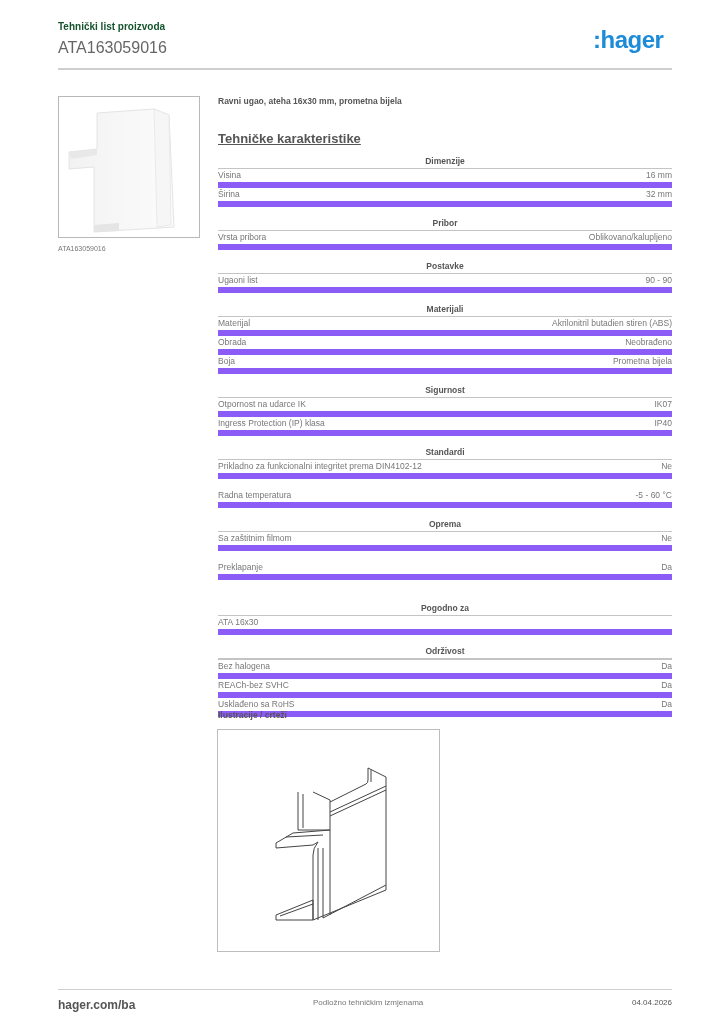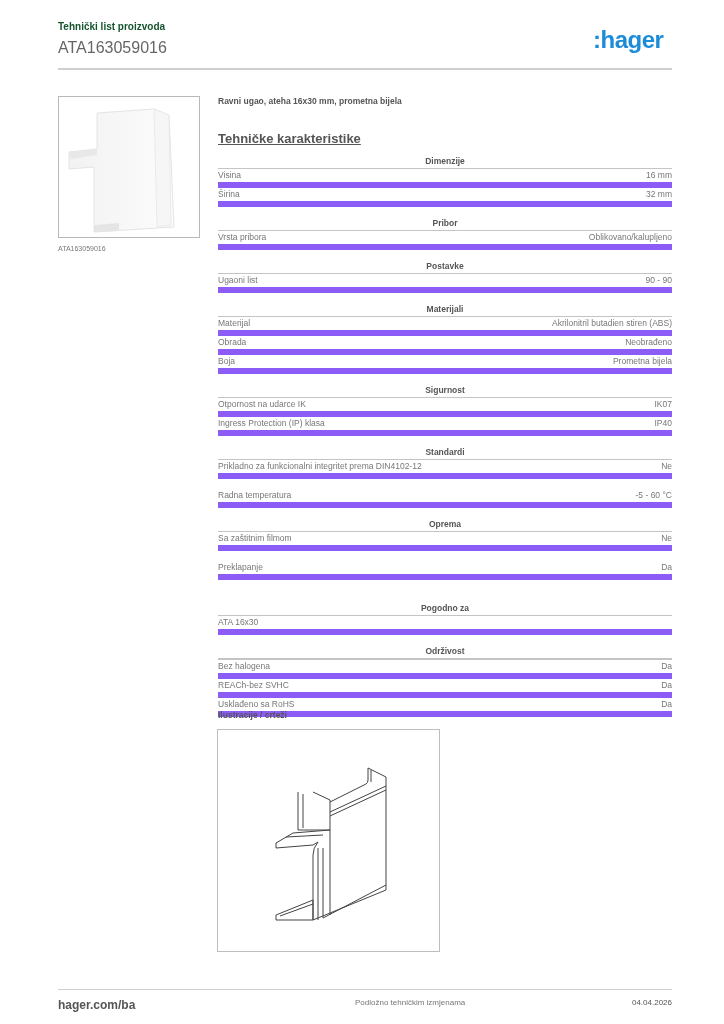--- a/index.html
+++ b/index.html
@@ -20,21 +20,21 @@
   .section-title { font-size: 8.5px; font-weight: bold; color: #555; height: 13px; line-height: 13px; border-bottom: 1.5px solid #c4c4c4; }
   .row { display: flex; justify-content: space-between; font-size: 8.5px; color: #777; height: 13px; line-height: 13px; border-bottom: 6px solid #8b5cf6; }
   .row span { white-space: nowrap; }
   .gap { height: 12px; }
 
   .illus-title { position: absolute; left: 218px; top: 710px; font-size: 8.5px; font-weight: bold; color: #555; }
   .drawing-box { position: absolute; left: 217px; top: 729px; width: 223px; height: 223px; border: 1px solid #bdbdbd; box-sizing: border-box; background: #fff; }
 
   .footer-rule { position: absolute; left: 58px; top: 989px; width: 614px; height: 1px; background: #cfcfcf; }
   .footer-left { position: absolute; left: 58px; top: 998px; font-size: 12px; font-weight: bold; color: #555; }
-  .footer-center { position: absolute; left: 313px; top: 998px; font-size: 8px; color: #777; margin-left: 42px; }
+  .footer-center { position: absolute; left: 313px; top: 998px; font-size: 8px; color: #777; }
   .footer-right { position: absolute; right: 52px; top: 998px; font-size: 8px; font-weight: normal; color: #555; text-align: right; }
 </style>
 </head>
 <body>
 
 <div class="header-title">Tehnički list proizvoda</div>
 <div class="header-code">ATA163059016</div>
 <div class="logo">:hager</div>
 <div class="header-rule"></div>
 

